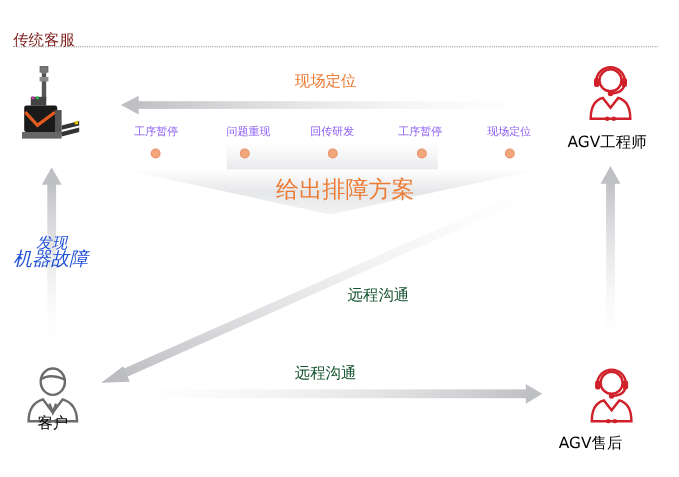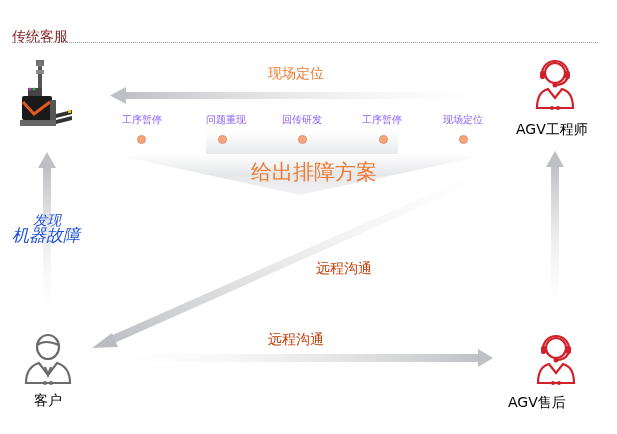--- a/index.html
+++ b/index.html
@@ -4,21 +4,21 @@
 <style>
   html, body { margin:0; padding:0; background:#ffffff; }
   body { width:617px; height:434px; position:relative; overflow:hidden;
          font-family:"DejaVu Sans","Liberation Sans",sans-serif; }
   .abs { position:absolute; }
   .title { left:12px; top:28px; font-size:14px; color:#7f1d1d; }
   .divider { left:12px; top:42px; width:586px; border-top:1px dotted #9a9a9a; height:0; }
   .label { white-space:nowrap; font-size:14px; }
   .orange { color:#ec7a32; }
   .red { color:#1d4ed8;font-style:italic; }
-  .gray { color:#c2410c; }
+  .gray { color:#14532d; }
   .dark { color:#000000; }
   .step { font-size:10px; color:#8b5cf6; text-align:center; width:76px; }
   .dot { width:7px; height:7px; border-radius:50%; background:#f3a57c; border:1px solid #e8906a; }
   svg { display:block; }
 </style>
 </head>
 <body>
 
 <div class="abs title">传统客服</div>
 <div class="abs divider"></div>
@@ -145,21 +145,21 @@
     <g fill="none" stroke="#6b6b6b" stroke-width="2.2">
       <ellipse cx="25" cy="14" rx="11" ry="12"></ellipse>
       <path d="M14 12 Q22 6 36 12"></path>
       <path d="M3 50 Q3 34 16 30 L25 42 L34 30 Q47 34 47 50 Z"></path>
       <path d="M22 34 L25 42 L28 34"></path>
     </g>
     <circle cx="22" cy="50" r="2" fill="#6b6b6b"></circle>
     <circle cx="28" cy="50" r="2" fill="#6b6b6b"></circle>
   </svg>
 </div>
-<div class="abs label dark" style="left:34px;top:392px;font-size:14px">客户</div>
+<div class="abs label dark" style="left:34px;top:376px;font-size:14px">客户</div>
 
 <div class="abs" style="left:535px;top:333px">
   <svg width="42" height="52" viewBox="0 0 42 52">
     <g fill="none" stroke="#d0202a" stroke-width="2.2">
       <circle cx="21" cy="15" r="10"></circle>
       <path d="M8 16 A13 13 0 0 1 34 16"></path>
       <path d="M34 16 Q34 26 22 27"></path>
       <path d="M3 50 Q3 34 14 31 L21 40 L28 31 Q39 34 39 50 Z"></path>
     </g>
     <rect x="6" y="13" width="5" height="8" rx="2" fill="#d0202a"></rect>

